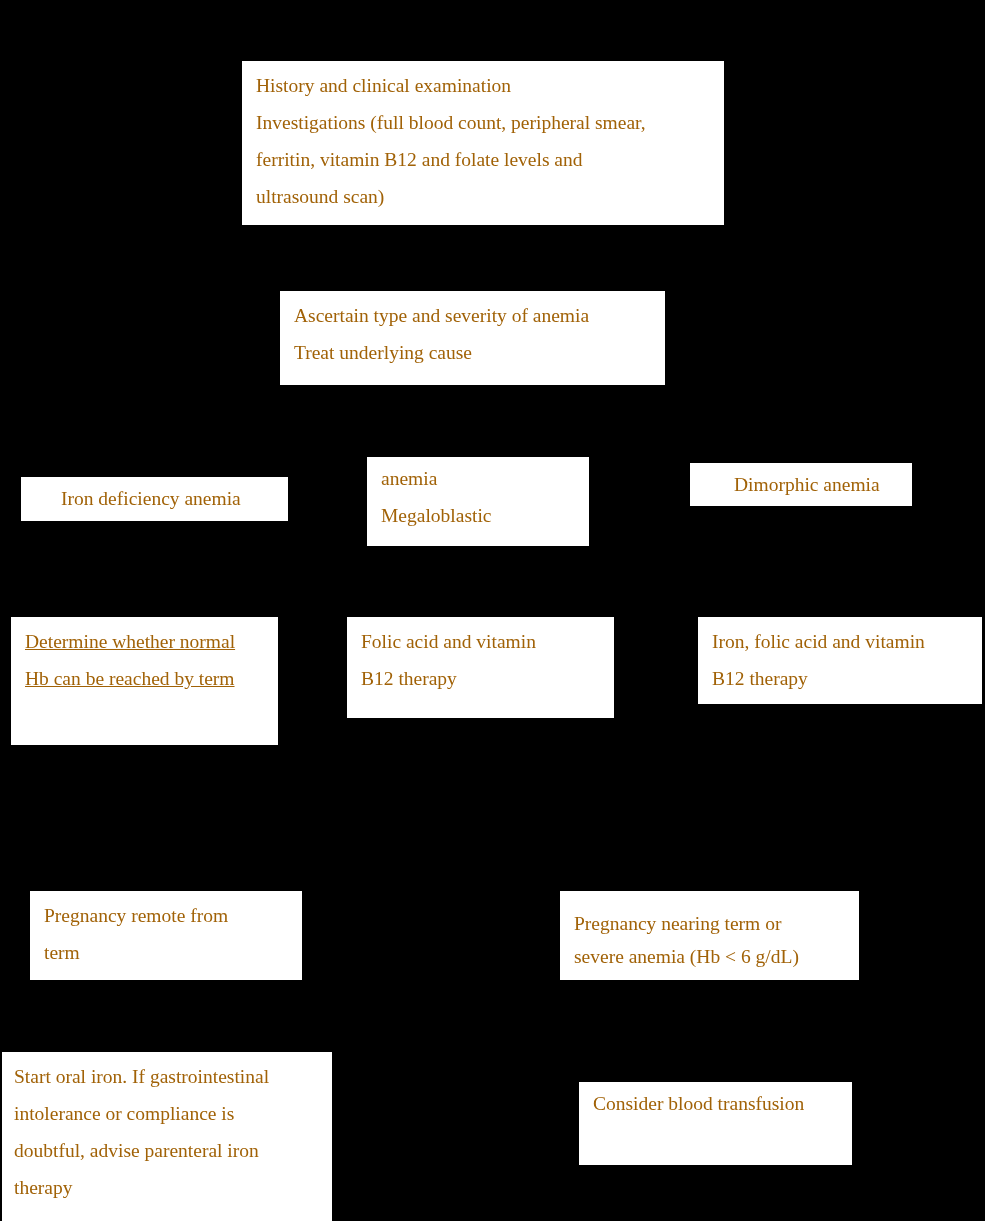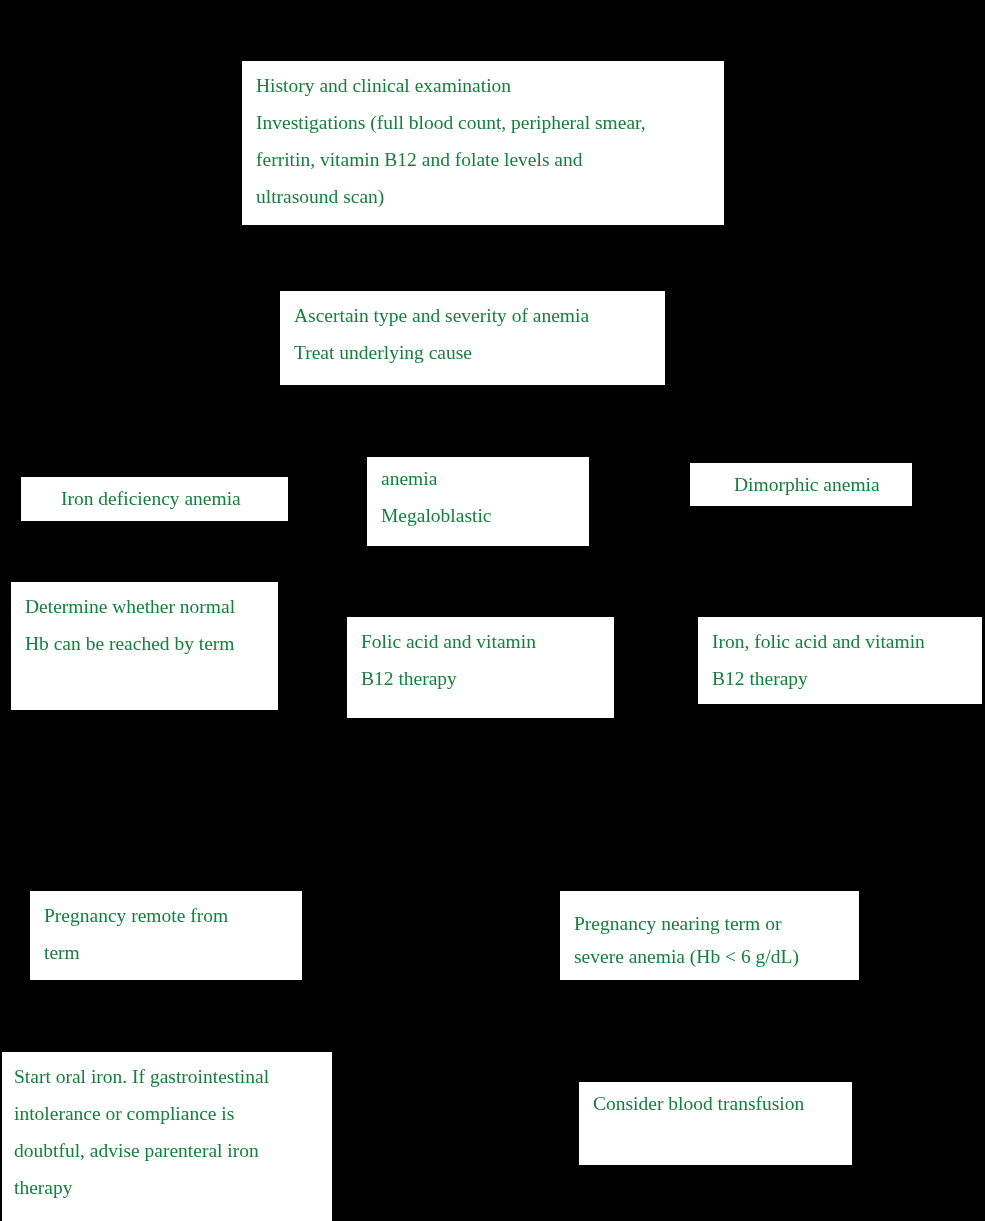--- a/index.html
+++ b/index.html
@@ -13,21 +13,21 @@
     height: 1221px;
     background: #000000;
     overflow: hidden;
     font-family: "Liberation Serif", "DejaVu Serif", serif;
   }
   .node {
     position: absolute;
     box-sizing: border-box;
     background: #ffffff;
     border: 1px solid #000000;
-    color: #15803d;
+    color: #a16207;
     font-size: 19.5px;
     line-height: 37px;
     overflow: hidden;
   }
   .node .inner {
     padding: 6px 13px 6px 14px;
   }
   .node.center .inner {
     text-align: center;
   }
@@ -74,21 +74,21 @@
       <span class="line c">Megaloblastic</span>
     </div>
   </div>
 
   <div class="node center" style="left:689px; top:462px; width:224px; height:45px;">
     <div class="inner" style="padding-top:3px;padding-left:44px;">
       <span class="line c">Dimorphic anemia</span>
     </div>
   </div>
 
-  <div class="node left" style="left:10px; top:581px; width:269px; height:130px;">
+  <div class="node left" style="left:10px; top:616px; width:269px; height:130px;text-decoration:underline;">
     <div class="inner">
       <span class="line l">Determine whether normal</span>
       <span class="line l">Hb can be reached by term</span>
     </div>
   </div>
 
   <div class="node left" style="left:346px; top:616px; width:269px; height:103px;">
     <div class="inner">
       <span class="line l">Folic acid and vitamin</span>
       <span class="line l">B12 therapy</span>

